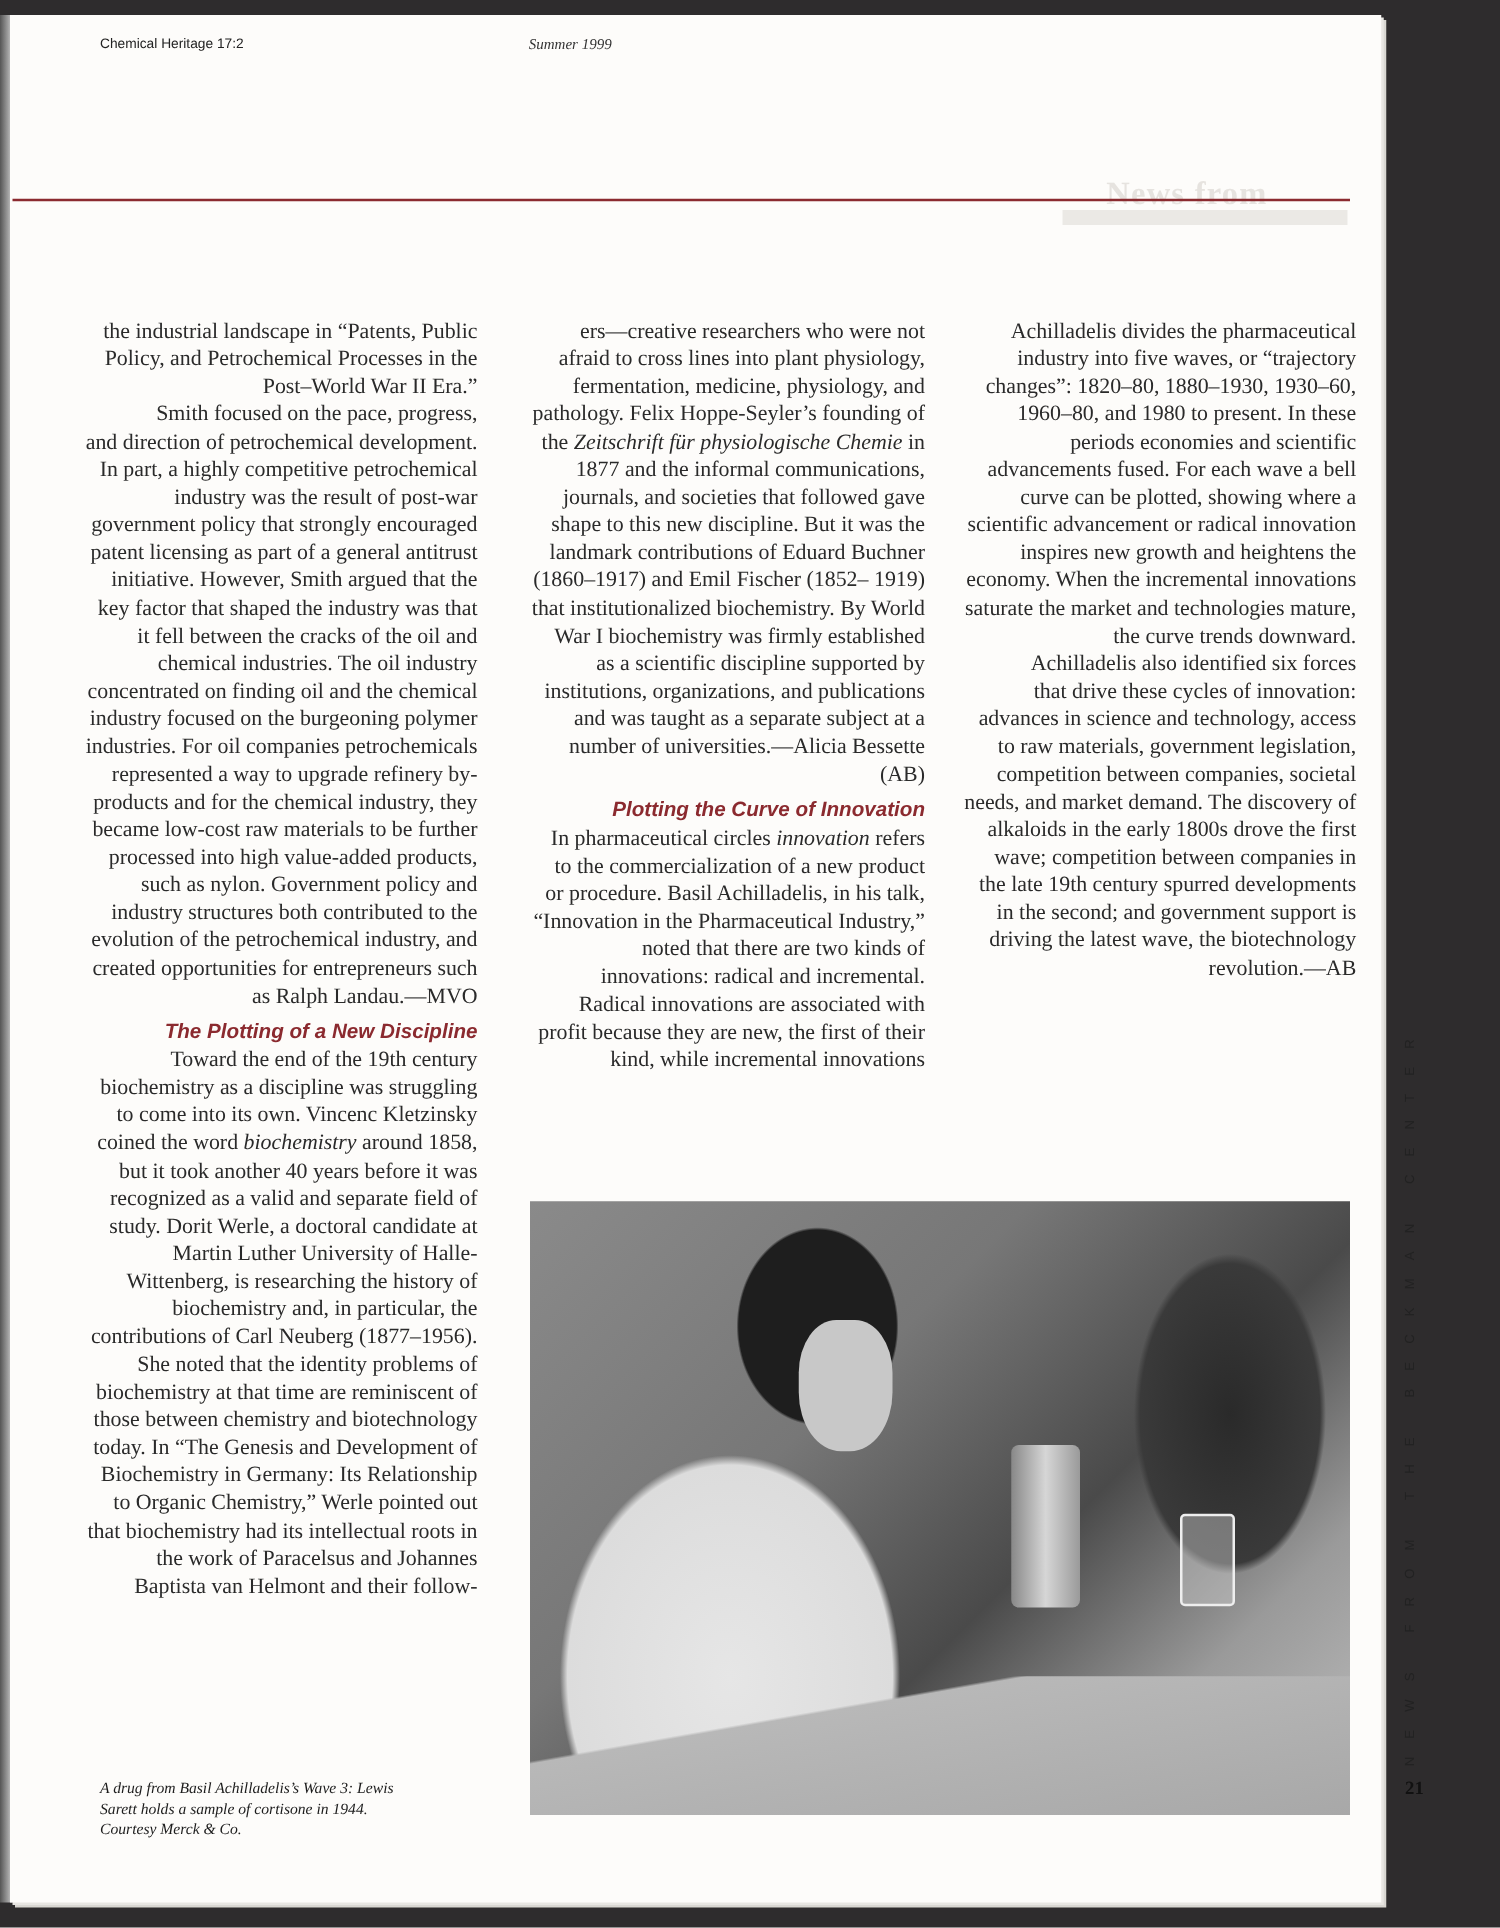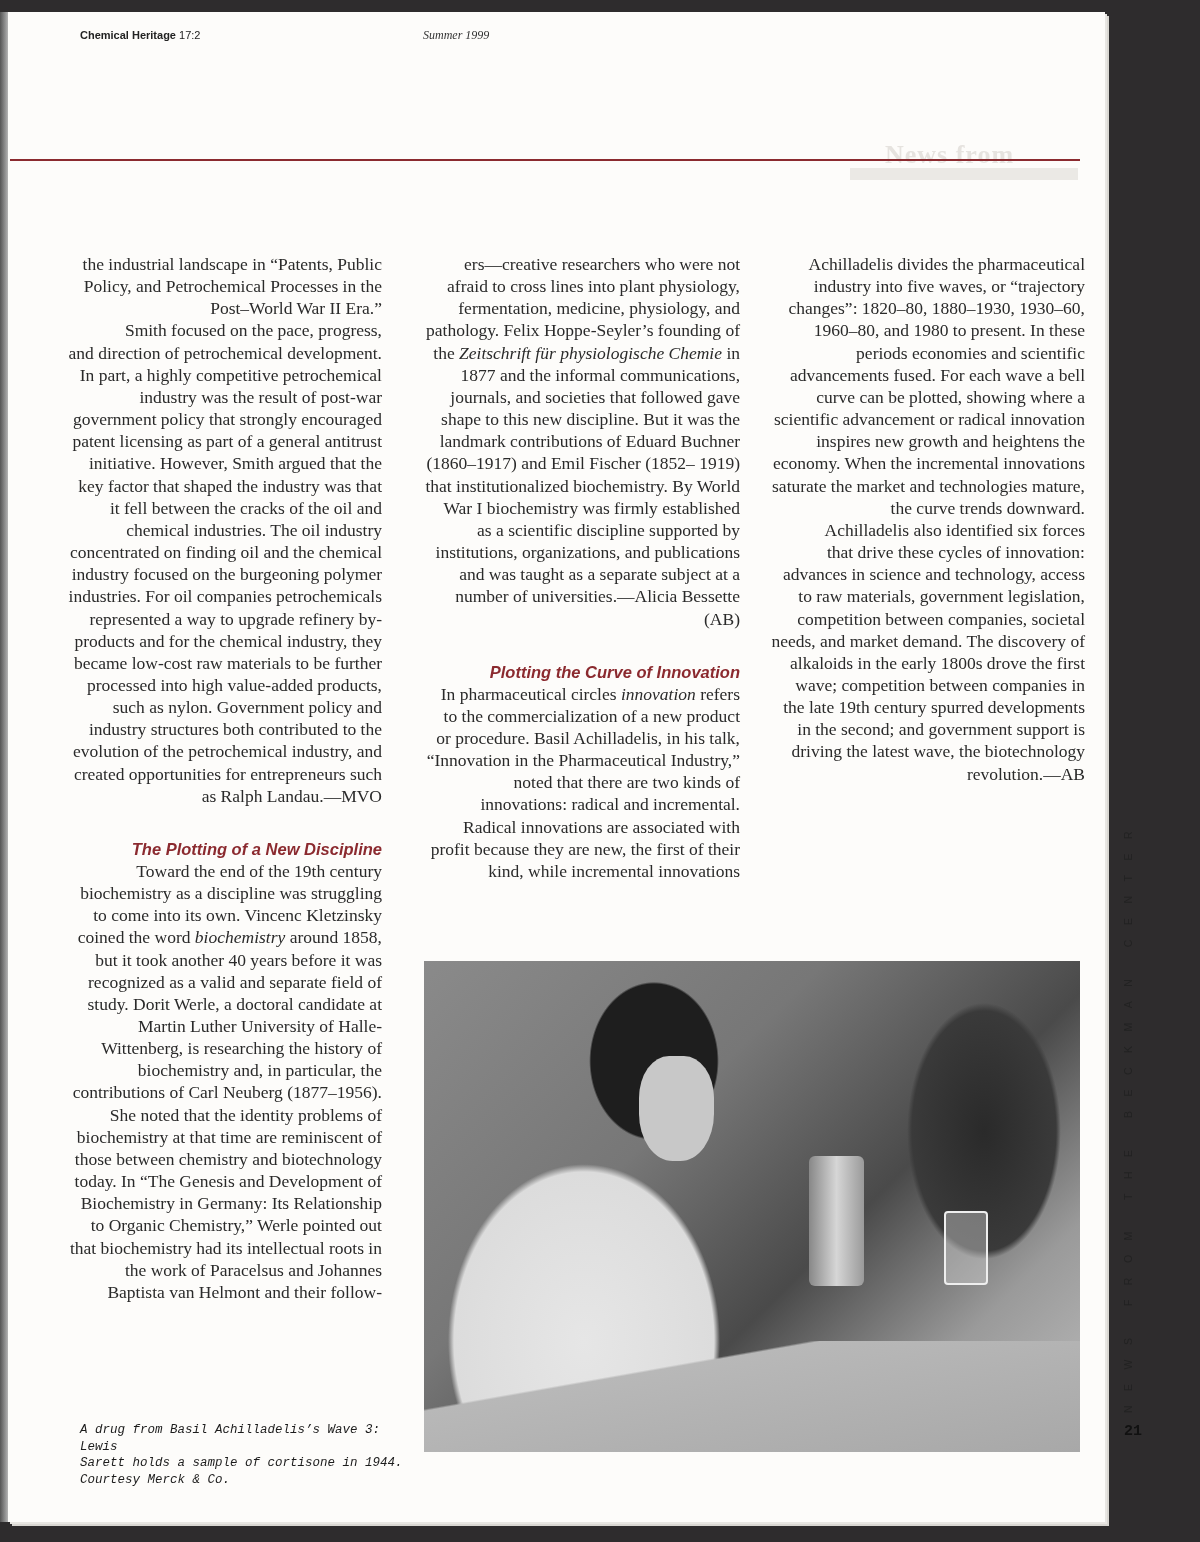--- a/index.html
+++ b/index.html
@@ -14,21 +14,21 @@
       box-shadow: 2px 2px 0 #e8e6e2, 4px 4px 0 #d9d7d2;
     }
     .left-strip {
       position: absolute; left: 0; top: 12px; width: 10px; height: 1510px;
       background: linear-gradient(to right, #555 0%, #9a9a9a 60%, #d0d0d0 100%);
     }
     .running-head {
       position: absolute; top: 29px; left: 80px;
       font-family: "Liberation Sans", sans-serif; font-size: 11px; color: #222;
     }
-    .running-head .mag { font-weight: bold; }
+    .running-head .mag { font-weight: normal; }
     .running-date {
       position: absolute; top: 28px; left: 423px;
       font-family: "Liberation Serif", serif; font-style: italic; font-size: 12px; color: #333; text-align: right;
     }
     .rule {
       position: absolute; top: 159px; left: 10px; width: 1070px; height: 2px; background: #8b2a2f;
     }
     .ghost-news {
       position: absolute; top: 140px; left: 885px; font-family: "Liberation Serif", serif;
       font-weight: bold; font-size: 26px; color: #e6e3df; letter-spacing: 1px; text-align: center;
@@ -40,21 +40,21 @@
       position: absolute; top: 253px; width: 315px;
       font-size: 17.5px; line-height: 22.15px; color: #2a2a2a;
     }
     .col p { margin: 0; text-align: right; }
     .col p.indent { text-indent: 34px; }
     .col-1 { left: 67px; }
     .col-2 { left: 425px; }
     .col-3 { left: 770px; }
     .col .heading {
       font-family: "Liberation Sans", sans-serif; font-weight: bold; font-style: italic;
-      color: #8b2a2f; font-size: 16.5px; line-height: 22px; margin-top: 31px;
+      color: #8b2a2f; font-size: 16.5px; line-height: 22px; margin-top: 7px;
     }
     .col i { font-style: italic; }
     .photo {
       position: absolute; left: 424px; top: 961px; width: 656px; height: 491px;
       background:
         radial-gradient(ellipse 90px 110px at 230px 100px, #1e1e1e 0%, #1e1e1e 70%, transparent 72%),
         radial-gradient(ellipse 200px 260px at 160px 380px, #e6e6e6 0%, #dcdcdc 65%, transparent 68%),
         radial-gradient(ellipse 120px 200px at 560px 170px, #2a2a2a 0%, #3a3a3a 60%, transparent 64%),
         linear-gradient(135deg, #8a8a8a 0%, #777 35%, #4a4a4a 60%, #9a9a9a 80%, #bdbdbd 100%);
       overflow: hidden;
@@ -70,32 +70,32 @@
     .photo .beaker {
       position: absolute; left: 520px; top: 250px; width: 40px; height: 70px;
       border: 2px solid #eee; border-radius: 4px; background: rgba(220,220,220,0.4);
     }
     .photo .cylinder {
       position: absolute; left: 385px; top: 195px; width: 55px; height: 130px;
       background: linear-gradient(to right, #888, #d6d6d6, #9a9a9a); border-radius: 6px;
     }
     .caption {
       position: absolute; top: 1422px; left: 80px; width: 330px;
-      font-family: Liberation Mono, monospace; font-style: italic; font-size: 12.5px;
+      font-family: Liberation Serif, serif; font-style: italic; font-size: 12.5px;
       line-height: 16.5px; color: #1c1c1c;
     }
     .sidebar-vertical {
       position: absolute; left: 1122px; top: 1018px;
       writing-mode: vertical-rl; transform: rotate(180deg);
       font-family: "Liberation Sans", sans-serif; font-size: 10.5px; letter-spacing: 14.5px; color: #222;
       height: 395px; white-space: nowrap;
     }
     .page-num {
       position: absolute; top: 1423px; left: 1124px;
-      font-family: Liberation Mono, monospace; font-weight: bold; font-size: 15px; color: #111;
+      font-family: Liberation Serif, serif; font-weight: bold; font-size: 15px; color: #111;
     }
   </style>
 </head>
 <body>
 
 <div class="left-strip"></div>
 
 <div class="page"></div>
 
 <div class="running-head">

